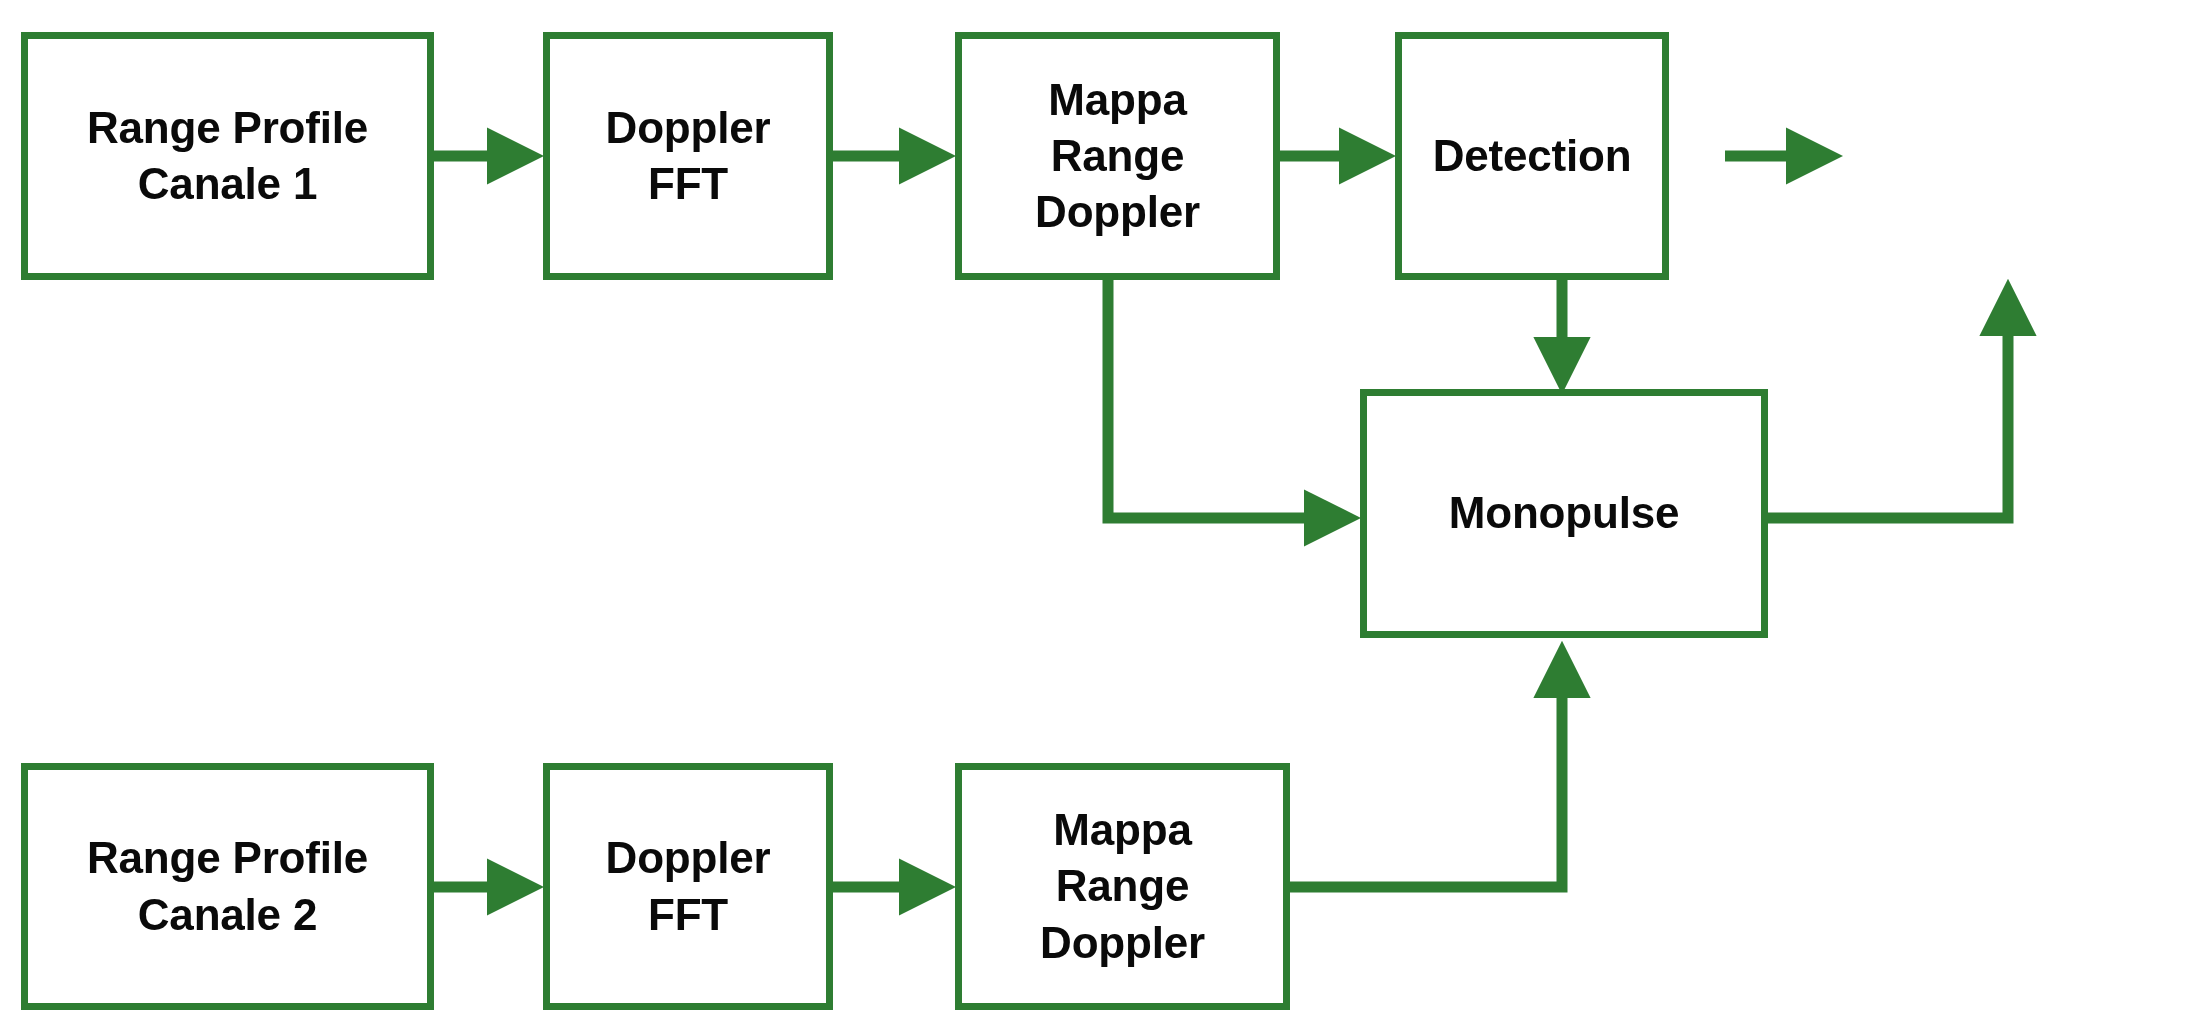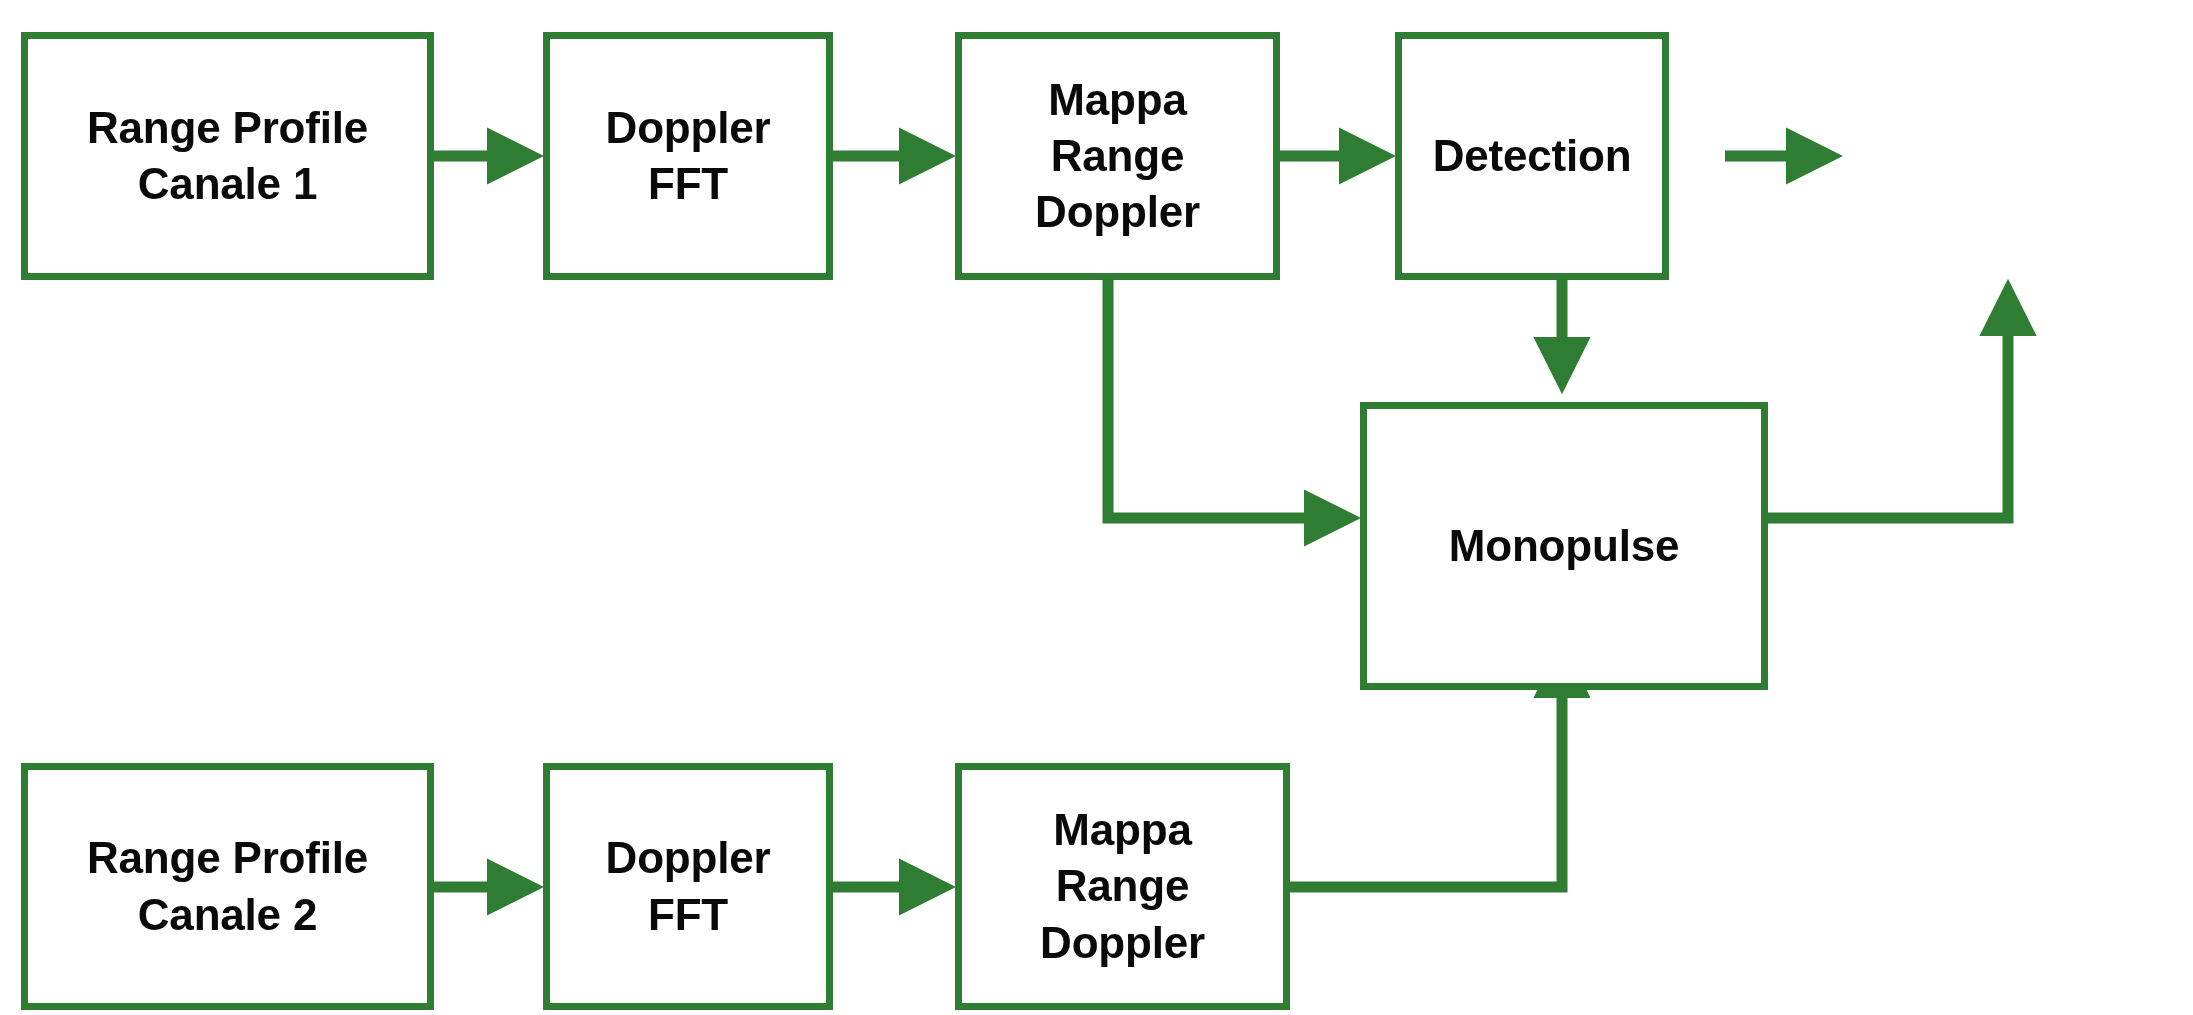--- a/index.html
+++ b/index.html
@@ -45,21 +45,21 @@
     text-align: center;
     white-space: pre-line;
     letter-spacing: -0.2px;
   }
   
   #node-rp1      { left: 21px;   top: 17px;  width: 413px; height: 248px; }
   #node-fft1     { left: 543px;  top: 17px;  width: 290px; height: 248px; }
   #node-mrd1     { left: 955px;  top: 17px;  width: 325px; height: 248px; }
   #node-detection{ left: 1395px; top: 17px;  width: 274px; height: 248px; }
   #node-tracking { left: 1842px; top: 17px;  width: 330px; height: 248px; }
-  #node-monopulse{ left: 1360px; top: 387px; width: 408px; height: 288px; }
+  #node-monopulse{ left: 1360px; top: 374px; width: 408px; height: 249px; }
   #node-rp2      { left: 21px;   top: 748px; width: 413px; height: 247px; }
   #node-fft2     { left: 543px;  top: 748px; width: 290px; height: 247px; }
   #node-mrd2     { left: 955px;  top: 748px; width: 335px; height: 247px; }
 </style>
 </head>
 <body>
 
 <div id="diagram-canvas">
 
   <svg id="edge-layer" viewBox="0 0 2193 1015" width="2193" height="1015" xmlns="http://www.w3.org/2000/svg">

